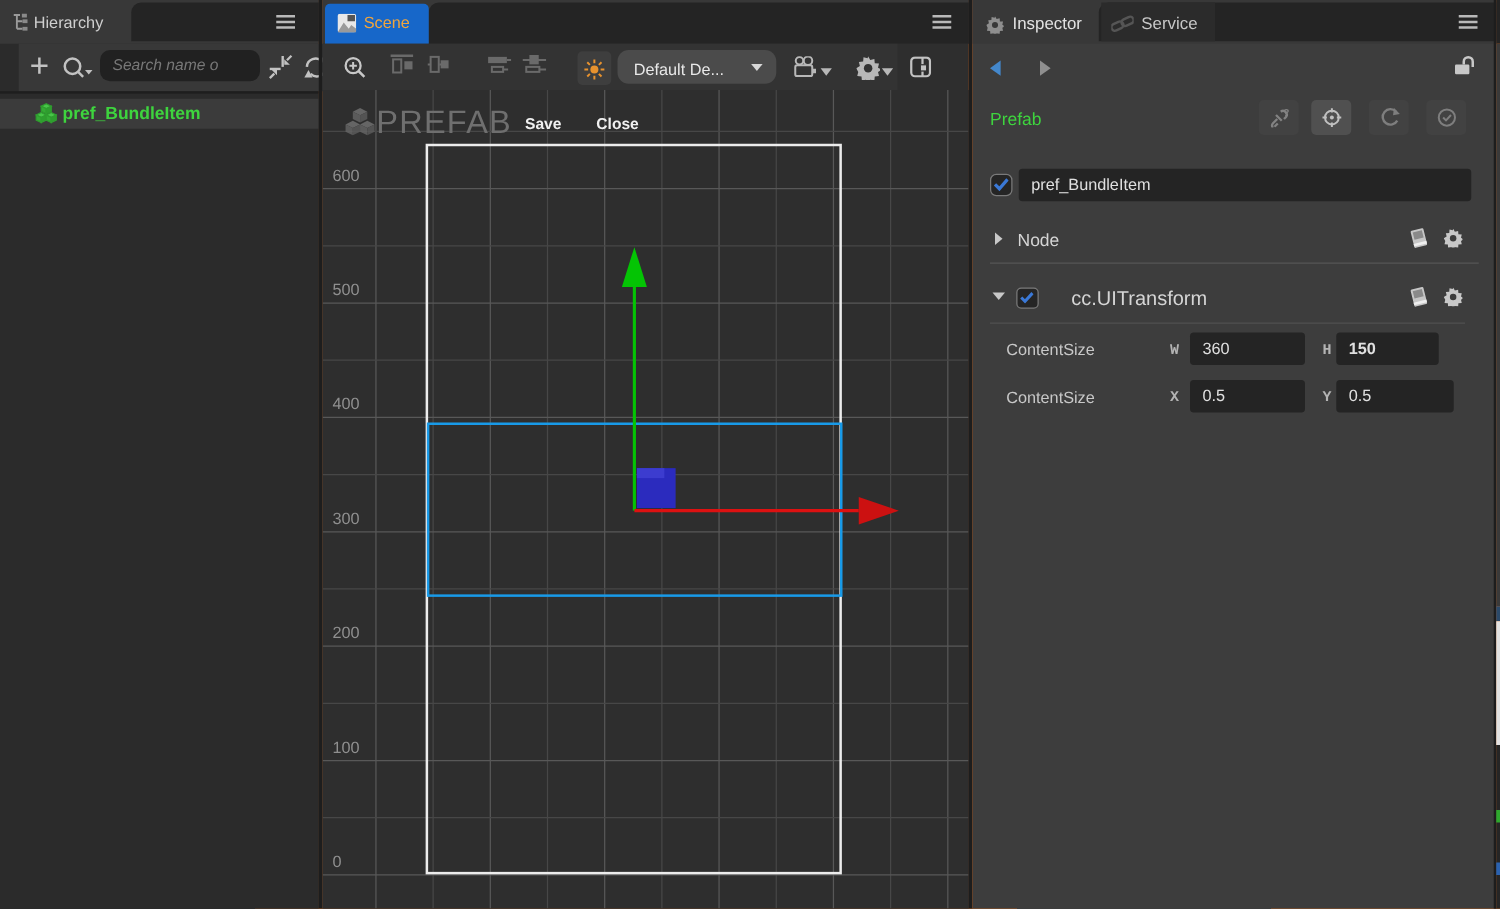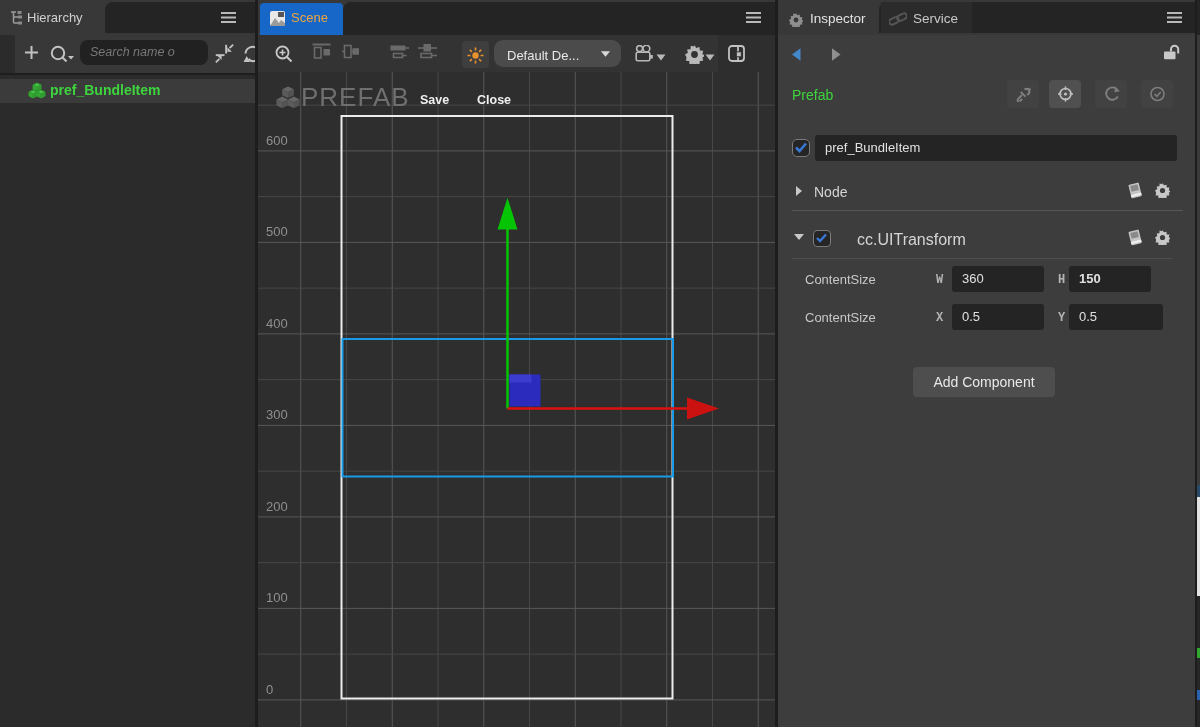--- a/index.html
+++ b/index.html
@@ -369,21 +369,20 @@
     <div class="ipt abs" style="left:174px;top:266px;width:92px;height:26px;line-height:26px;padding-left:10px;">360</div>
     <div class="wh abs" style="left:280px;top:273px;">H</div>
     <div class="ipt abs" style="left:291px;top:266px;width:82px;height:26px;line-height:26px;padding-left:10px;font-weight:bold;">150</div>
 
     <div class="lbl abs" style="left:27px;top:310px;">ContentSize</div>
     <div class="wh abs" style="left:158px;top:311px;">X</div>
     <div class="ipt abs" style="left:174px;top:304px;width:92px;height:26px;line-height:26px;padding-left:10px;">0.5</div>
     <div class="wh abs" style="left:280px;top:311px;">Y</div>
     <div class="ipt abs" style="left:291px;top:304px;width:94px;height:26px;line-height:26px;padding-left:10px;">0.5</div>
 
-    <div class="abs" style="left:135px;top:367px;width:142px;height:30px;background:#4e4e4e;border-radius:4px;color:#e8e8e8;font-size:14px;text-align:center;line-height:30px;">Add Component</div>
   </div>
 
   <div class="vborder abs" style="left:1195px;width:2px;"></div>
   <div class="abs" style="left:1197px;top:0;width:3px;height:35px;background:#242424;"></div>
   <div class="abs" style="left:1197px;top:35px;width:3px;height:450px;background:#3a3a3a;"></div>
   <div class="abs" style="left:1197px;top:485px;width:3px;height:12px;background:#2b4a6a;"></div>
   <div class="abs" style="left:1197px;top:497px;width:3px;height:99px;background:#e2e2e2;"></div>
   <div class="abs" style="left:1197px;top:596px;width:3px;height:131px;background:#262626;"></div>
   <div class="abs" style="left:1197px;top:648px;width:3px;height:10px;background:#2ea82e;"></div>
   <div class="abs" style="left:1197px;top:690px;width:3px;height:10px;background:#2a62b0;"></div>

